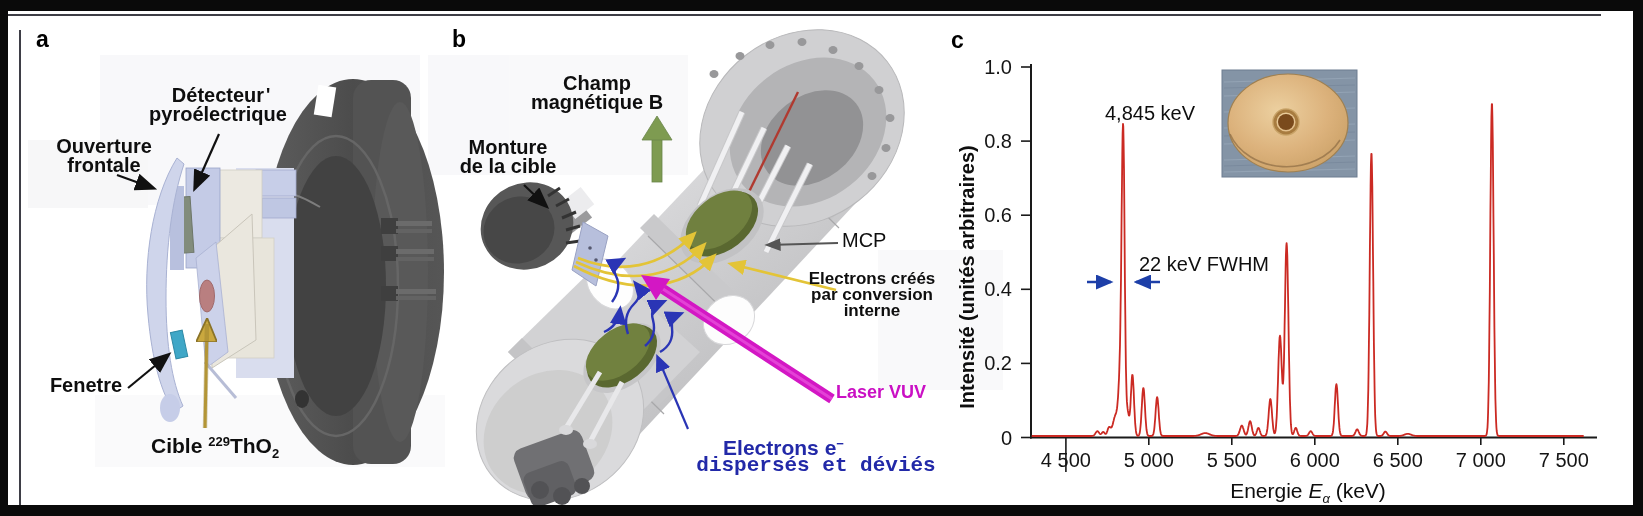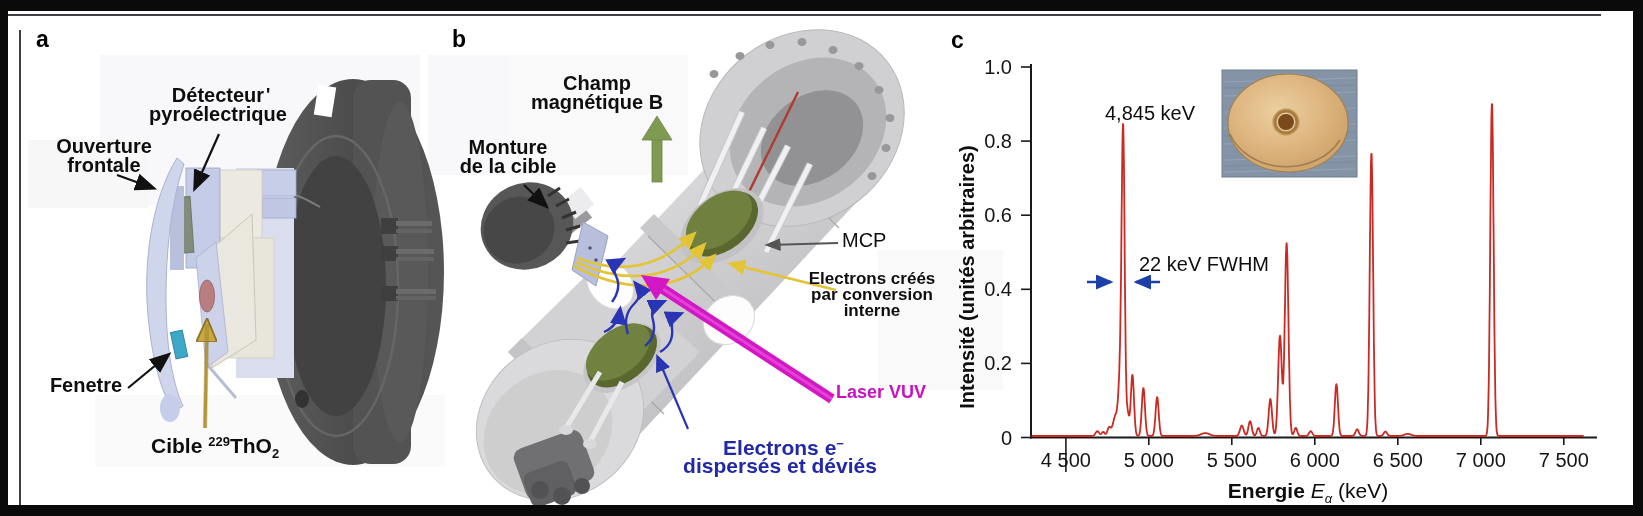--- a/index.html
+++ b/index.html
@@ -16,21 +16,21 @@
   .sub{font-size:13px;position:relative;top:5px;}
   .it{font-style:italic;}
   #label-conversion{font-size:17px;line-height:16px;}
   #label-laser{font-size:18px;color:#ca10c4;}
   #label-scattered1,#label-scattered2{color:#2229a8;font-size:21px;}
   #label-mcp{font-weight:500;}
   #anno-peak,#anno-fwhm{font-weight:normal;}
   #ylabel-c{position:absolute;left:967px;top:277px;transform:translate(-50%,-50%) rotate(-90deg);
             font-weight:bold;font-size:20px;color:#0e0e0e;white-space:nowrap;}
   #xlabel-c{font-weight:normal;font-size:21px;}
-  #xlabel-c b{font-weight:bold;}
+  #xlabel-c b{font-weight:normal;}
   svg{position:absolute;left:0;top:0;}
   text{font-family:"Liberation Sans","DejaVu Sans",sans-serif;}
 </style>
 </head>
 <body>
 
 <div class="stage">
 <div class="canvas">
 <div class="page">
 
@@ -354,21 +354,21 @@
   <div class="lbl" id="label-mcp" style="left:842px;top:231px;">MCP</div>
   <div class="lbl center" id="label-conversion" style="left:872px;top:271px;">
     <span>Electrons créés</span><br>
     <span>par conversion</span><br>
     <span>interne</span>
   </div>
   <div class="lbl" id="label-laser" style="left:836px;top:383px;">Laser VUV</div>
   <div class="lbl center" id="label-scattered1" style="left:764px;top:438px;padding-left:39px;">
     <span>Electrons  e</span><span class="sup">−</span>
   </div>
-  <div class="lbl center" id="label-scattered2" style="left:780px;top:456px;">dispersés et déviés</div>
+  <div class="lbl center" id="label-scattered2" style="left:816px;top:456px;font-family:Liberation Mono, monospace;">dispersés et déviés</div>
 
   <div id="ylabel-c">Intensité (unités arbitraires)</div>
   <div class="lbl center" id="anno-peak" style="left:1150px;top:104px;">4,845 keV</div>
   <div class="lbl" id="anno-fwhm" style="left:1139px;top:255px;">22 keV FWHM</div>
   <div class="lbl center" id="xlabel-c" style="left:1308px;top:481px;">
     <b>Energie </b><span class="it">E</span><span class="sub it">α</span><span> (keV)</span>
   </div>
 
 </div>
 </div>

